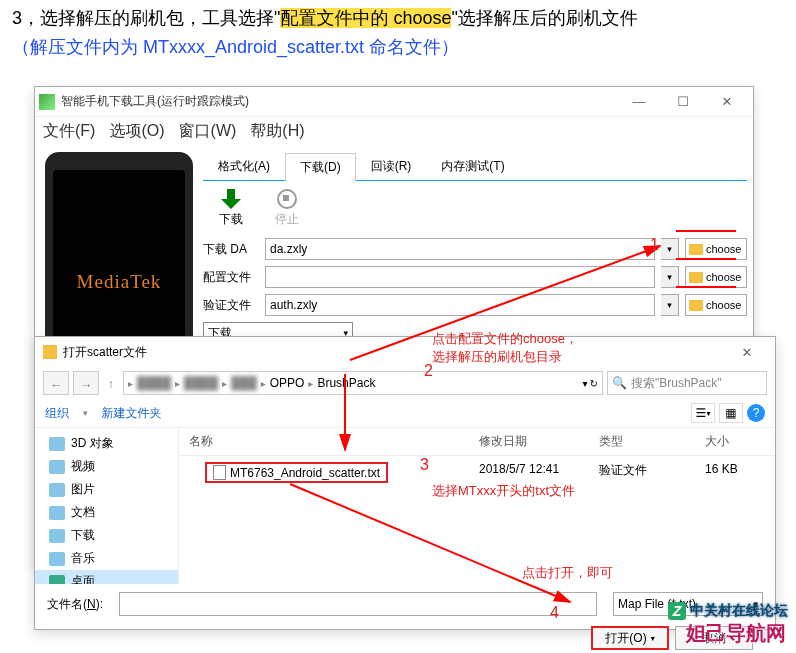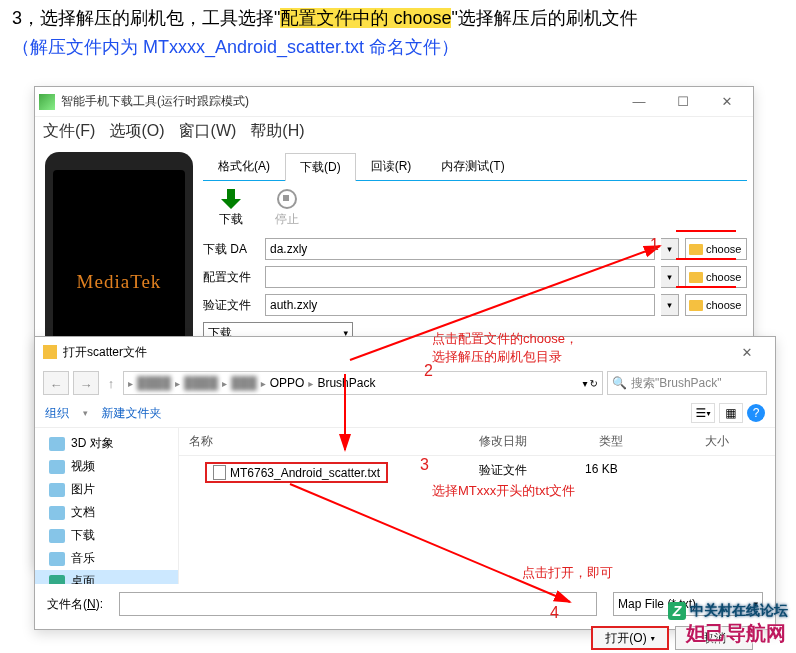--- a/index.html
+++ b/index.html
@@ -282,20 +282,21 @@
         <div class="fh fh-type">类型</div>
         <div class="fh fh-size">大小</div>
       </div>
       <div class="file-row">
         <div class="file-cell fh-name">
           <span class="file-highlighted">
             <span class="doc-icon"></span>
             <span>MT6763_Android_scatter.txt</span>
           </span>
         </div>
+        <div class="file-cell fh-date">2018/5/7 12:41</div>
         <div class="file-cell fh-type">验证文件</div>
         <div class="file-cell fh-size">16 KB</div>
       </div>
     </div>
   </div>
   <div class="bottom-row">
     <span class="filename-label"><span>文件名(</span><u>N</u><span>):</span></span>
     <input class="filename-input" style="">
     <div class="filetype-select">
       <span>Map File (*.txt)</span>

